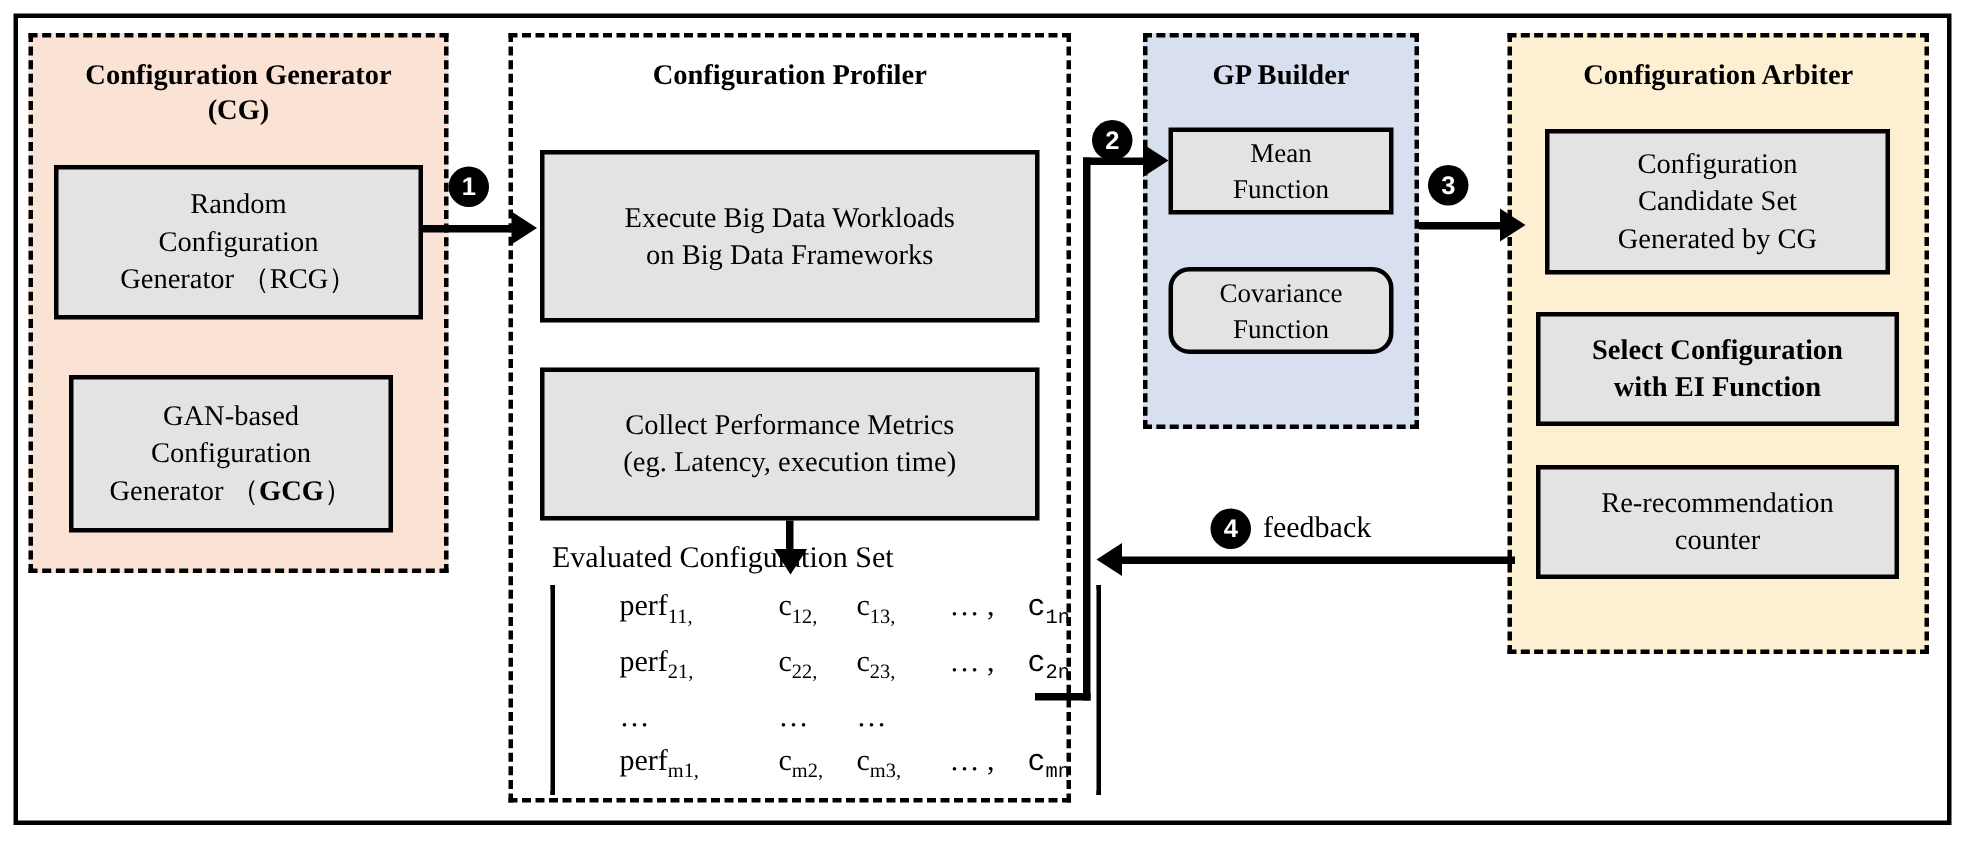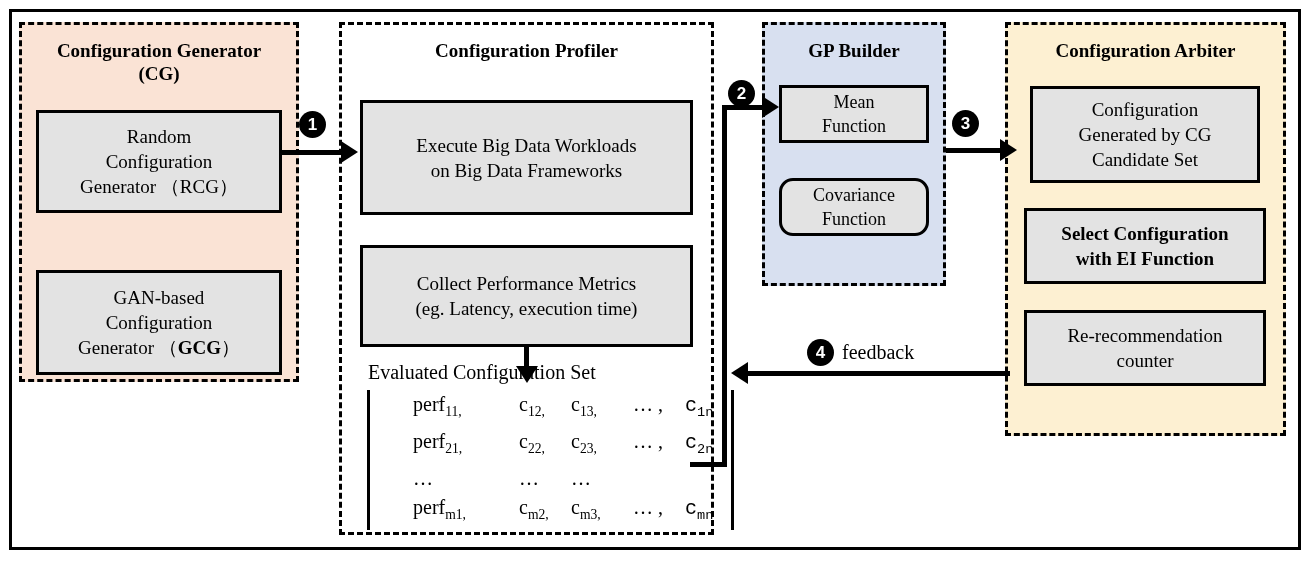--- a/index.html
+++ b/index.html
@@ -63,21 +63,21 @@
     text-align: center;
     font-size: 19px;
     line-height: 25px;
     color: #000;
     padding: 2px 4px;
   }
   .box.small { font-size: 18px; line-height: 24px; }
 
   
   #box-rcg { left: 36px;  top: 110px; width: 246px; height: 103px; }
-  #box-gcg { left: 36px;  top: 250px; width: 246px; height: 105px; margin-top: 20px; }
+  #box-gcg { left: 46px;  top: 250px; width: 216px; height: 105px; }
 
   
   #box-exec    { left: 360px; top: 100px; width: 333px; height: 115px; }
   #box-collect { left: 360px; top: 245px; width: 333px; height: 102px; }
 
   
   #box-mean { left: 779px; top: 85px;  width: 150px; height: 58px; }
   #box-cov  { left: 779px; top: 178px; width: 150px; height: 58px; border-radius: 14px; }
 
   
@@ -308,22 +308,22 @@
     </div>
   </div>
 
   <div class="panel" id="panel-arb">
     <div class="panel-title" style="top:14px;">Configuration Arbiter</div>
   </div>
 
   <div class="box" id="box-cand">
     <div>
       <div>Configuration</div>
+      <div>Candidate Set</div>
       <div>Generated by CG</div>
-      <div>Candidate Set</div>
     </div>
   </div>
 
   <div class="box" id="box-select">
     <div>
       <div>Select Configuration</div>
       <div>with EI Function</div>
     </div>
   </div>
 

